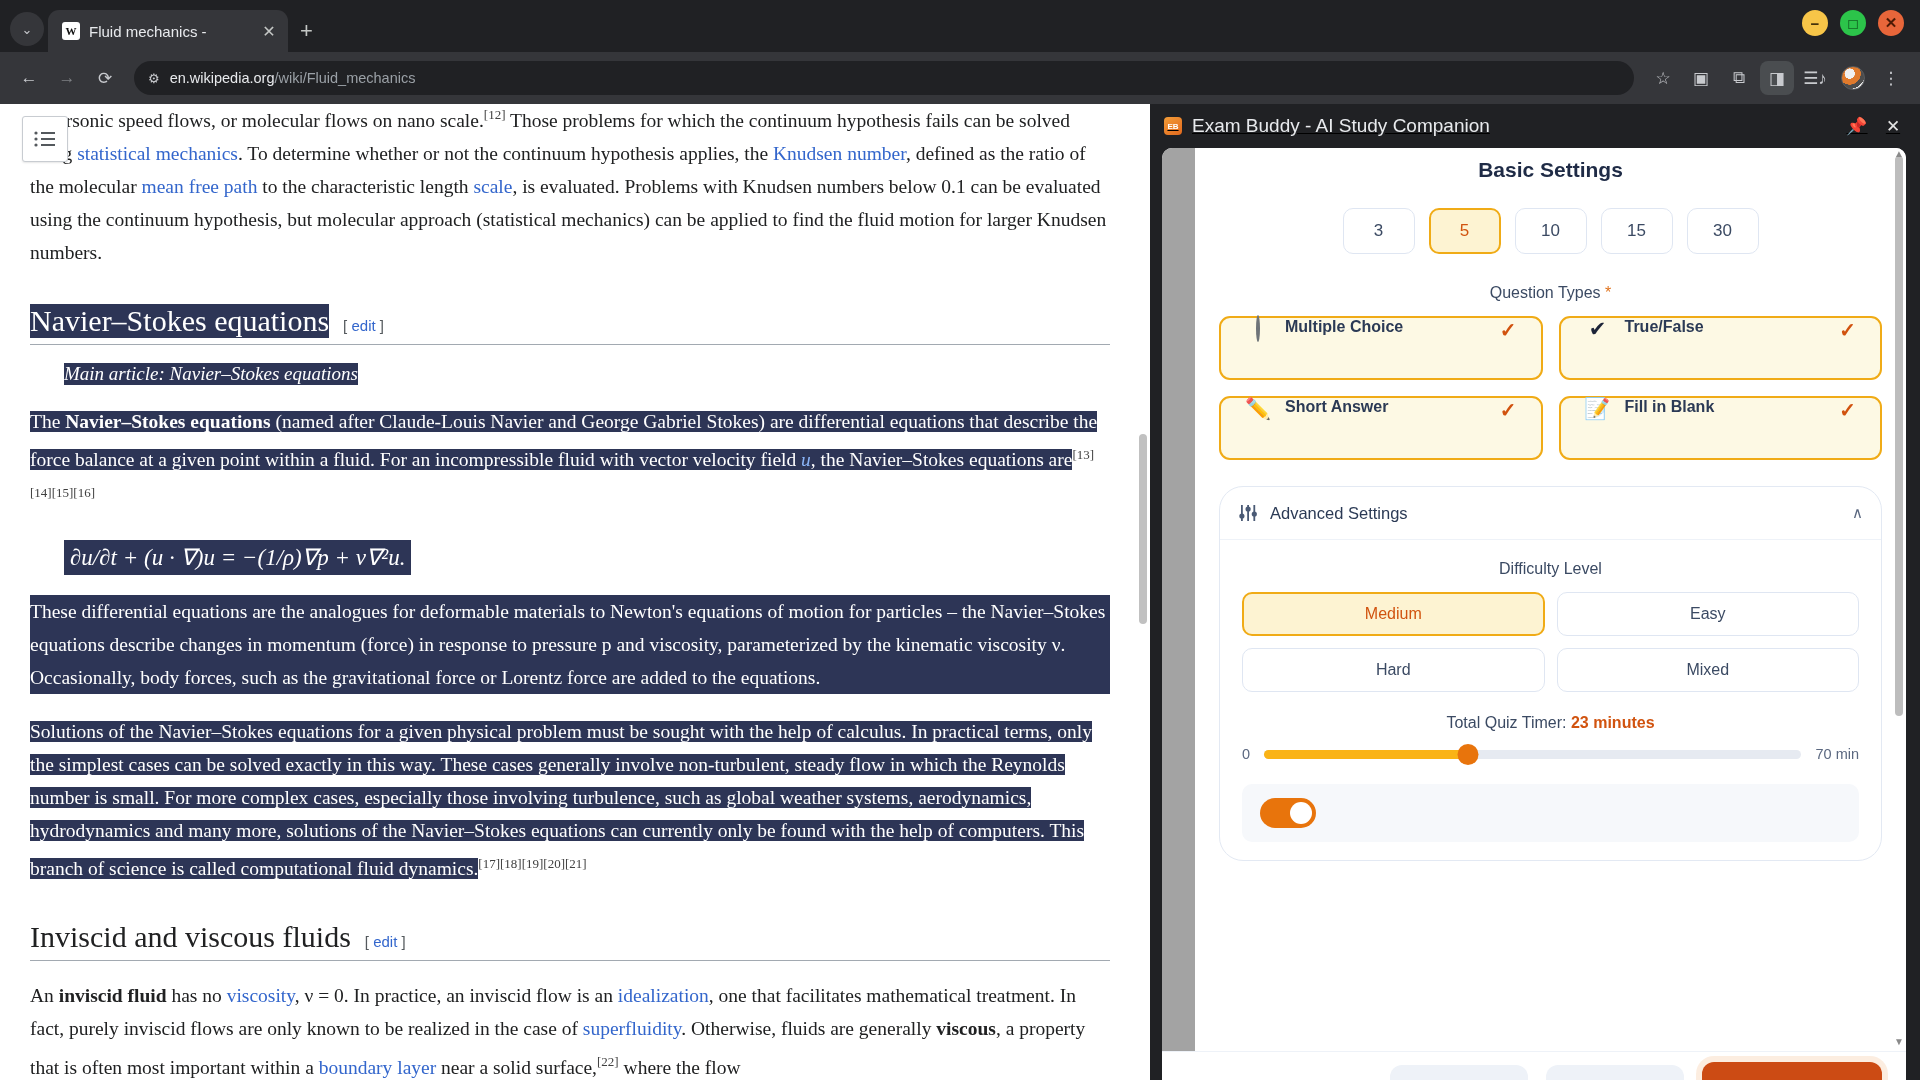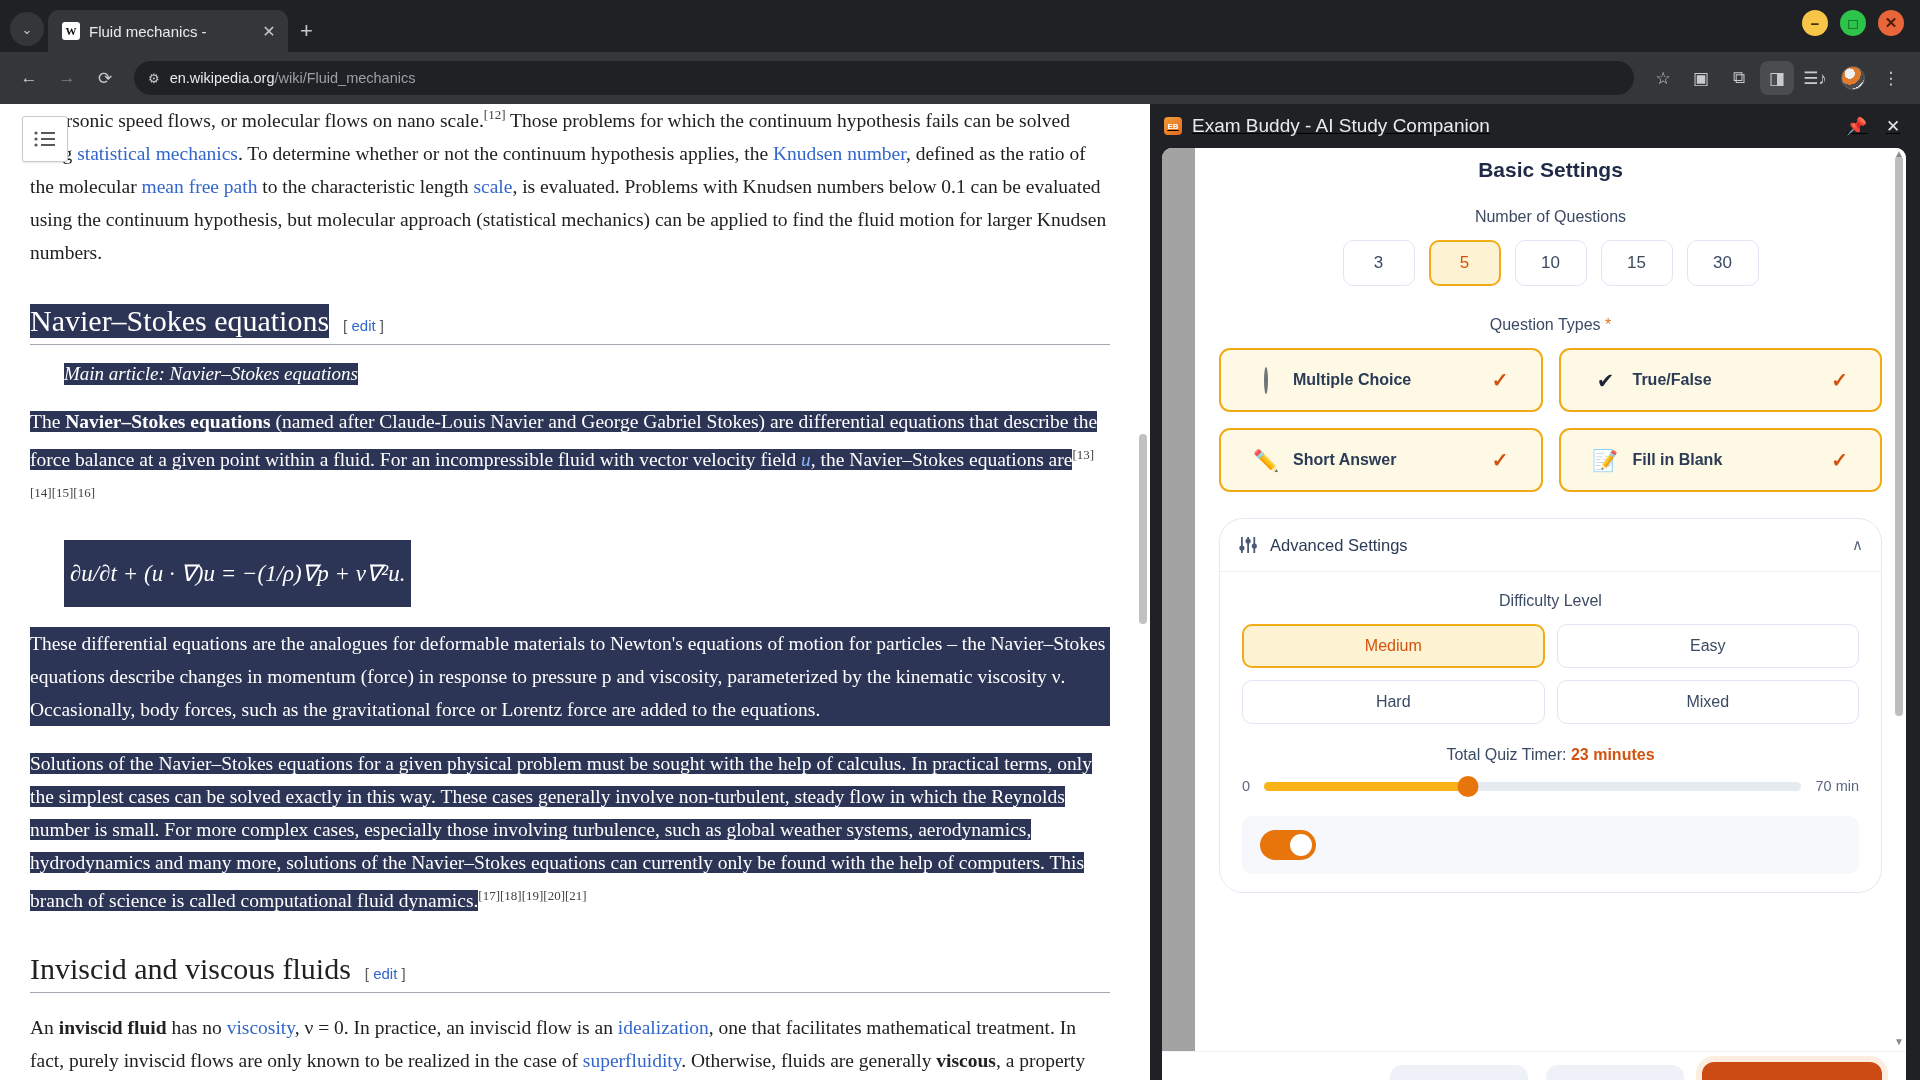--- a/index.html
+++ b/index.html
@@ -92,21 +92,21 @@
   .hl { background: #2d3556; color: #ffffff; }
   .wiki h2 {
     font-size: 30px; font-weight: normal; font-family: "Liberation Serif", serif;
     margin: 14px 0 0 0; display: inline-block;
   }
   .h2row { display: flex; align-items: baseline; gap: 14px;
     border-bottom: 1px solid #a2a9b1; padding-bottom: 6px; margin-bottom: 18px; }
   .editlink { font-size: 15px; color: #3366cc; font-family: "Liberation Sans", sans-serif; }
   .editlink .brk { color: #54595d; }
   .mainart { font-style: italic; font-size: 19px; margin: 0 0 20px 34px; display: inline-block; }
-  .eqbox { margin: 4px 0 20px 34px; display: inline-block; padding: 20px 6px; }
+  .eqbox { margin: 4px 0 20px 34px; display: inline-block; padding: 4px 6px; }
   .eq { font-family: "Liberation Serif", serif; font-size: 23px; font-style: italic; }
   .sup { font-size: 13px; vertical-align: super; color: #404040; }
   .toc-float {
     position: absolute; left: 22px; top: 12px; width: 46px; height: 46px;
     background: #fff; border: 1px solid #c8ccd1; border-radius: 3px;
     display: flex; align-items: center; justify-content: center; z-index: 5;
     box-shadow: 0 1px 2px rgba(0,0,0,.1);
   }
 
   .wiki-scroll {
@@ -163,22 +163,22 @@
     width: 72px; height: 46px; border-radius: 10px;
     border: 1.5px solid #dfe6f2; background: #fff;
     display: flex; align-items: center; justify-content: center;
     font-size: 17px; color: #3b4a63;
   }
   .numbtn.sel { border: 2.5px solid #f0ab16; background: #fdf3d2; color: #d1530f; }
 
   .qgrid { display: grid; grid-template-columns: 1fr 1fr; gap: 16px; margin-bottom: 26px; }
   .qcard {
     height: 64px; border-radius: 11px; border: 2px solid #f0ab16;
-    background: #fdf9e4; display: flex; align-items: center;
-    padding: 0 32px; gap: 14px; position: relative;
+    background: #fdf9e4; display: flex; align-items: flex-start;
+    padding: 0 24px; gap: 14px; position: relative;
   }
   .qcard .q-ico { font-size: 21px; width: 26px; text-align: center; line-height: 1; }
   .qcard .q-label { font-size: 16px; font-weight: bold; color: #2b3a55; flex: 1; }
   .qcard .q-check { color: #d1530f; font-size: 20px; font-weight: bold; }
   .radio-ico {
     width: 23px; height: 23px; border-radius: 50%;
     background: radial-gradient(circle at 40% 35%, #eceef0 0 30%, #bfc3c7 60%, #8a8f94 100%);
     border: 2px solid #6e7478;
   }
 
@@ -359,21 +359,20 @@
         <div class="ph-icon">✕</div>
       </div>
 
       <div class="panel-body">
         <div class="panel-scrollarea">
           <div class="left-gutter"></div>
           <div class="content">
 
             <div class="section-title">Basic Settings</div>
 
-            <div class="field-label">Number of Questions</div>
             <div class="numrow">
               <div class="numbtn">3</div>
               <div class="numbtn sel">5</div>
               <div class="numbtn">10</div>
               <div class="numbtn">15</div>
               <div class="numbtn">30</div>
             </div>
 
             <div class="field-label">
               <span>Question Types</span>

